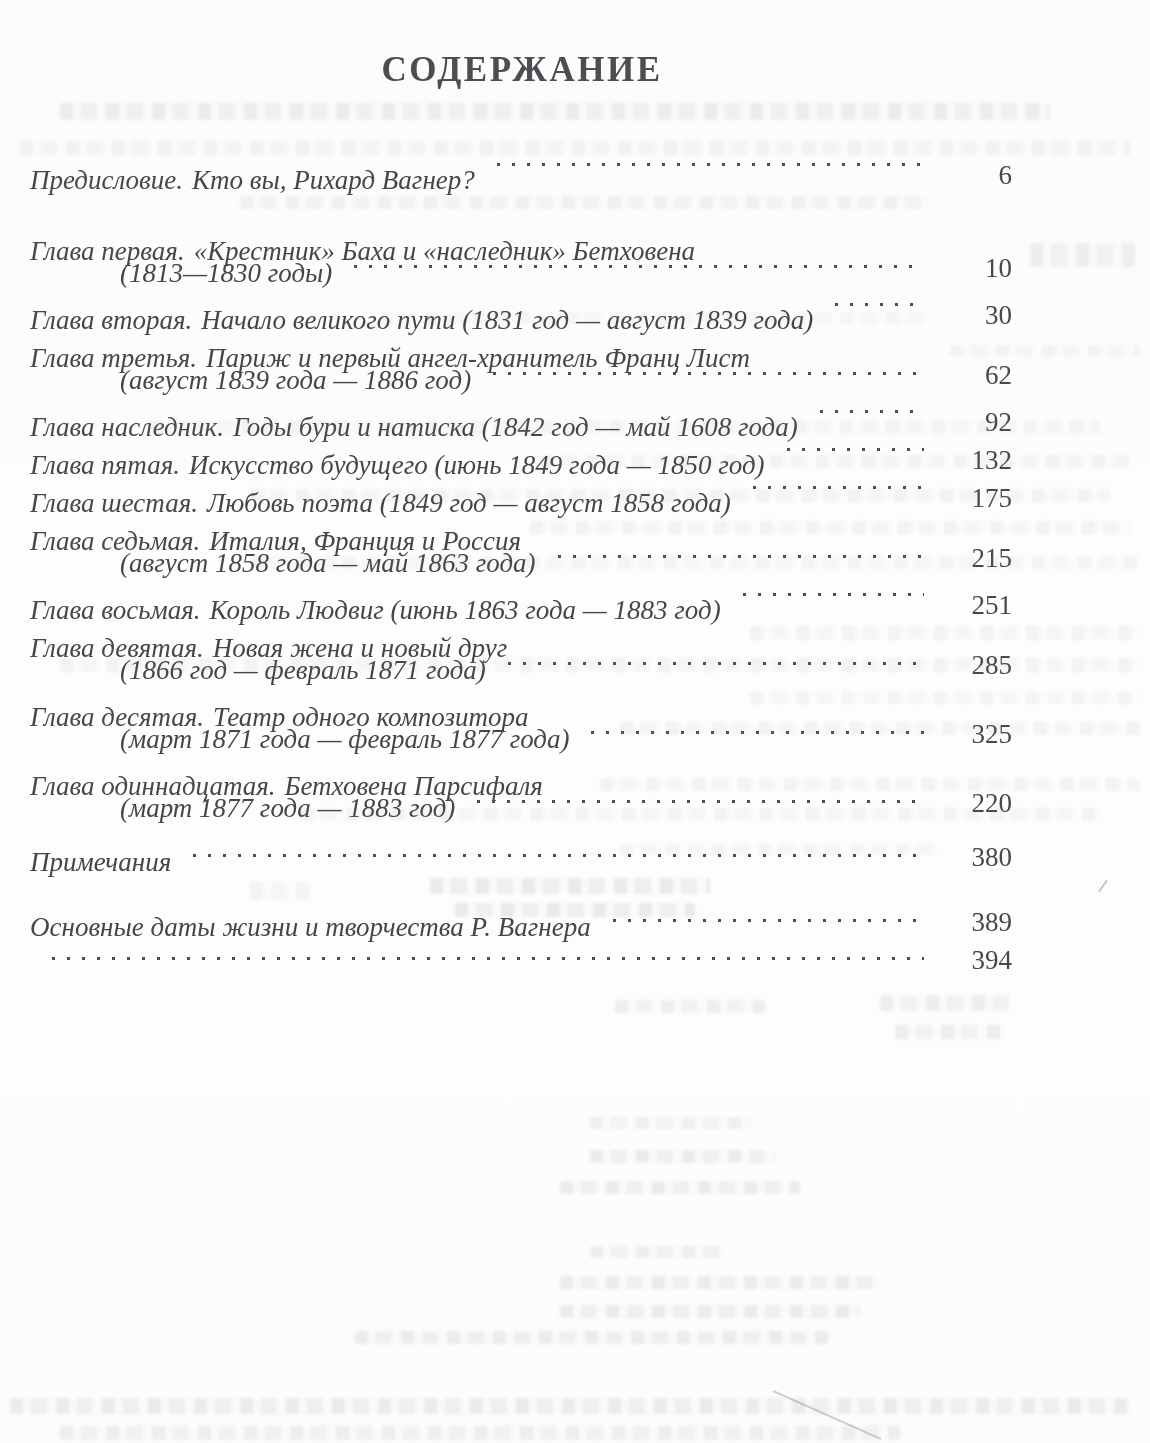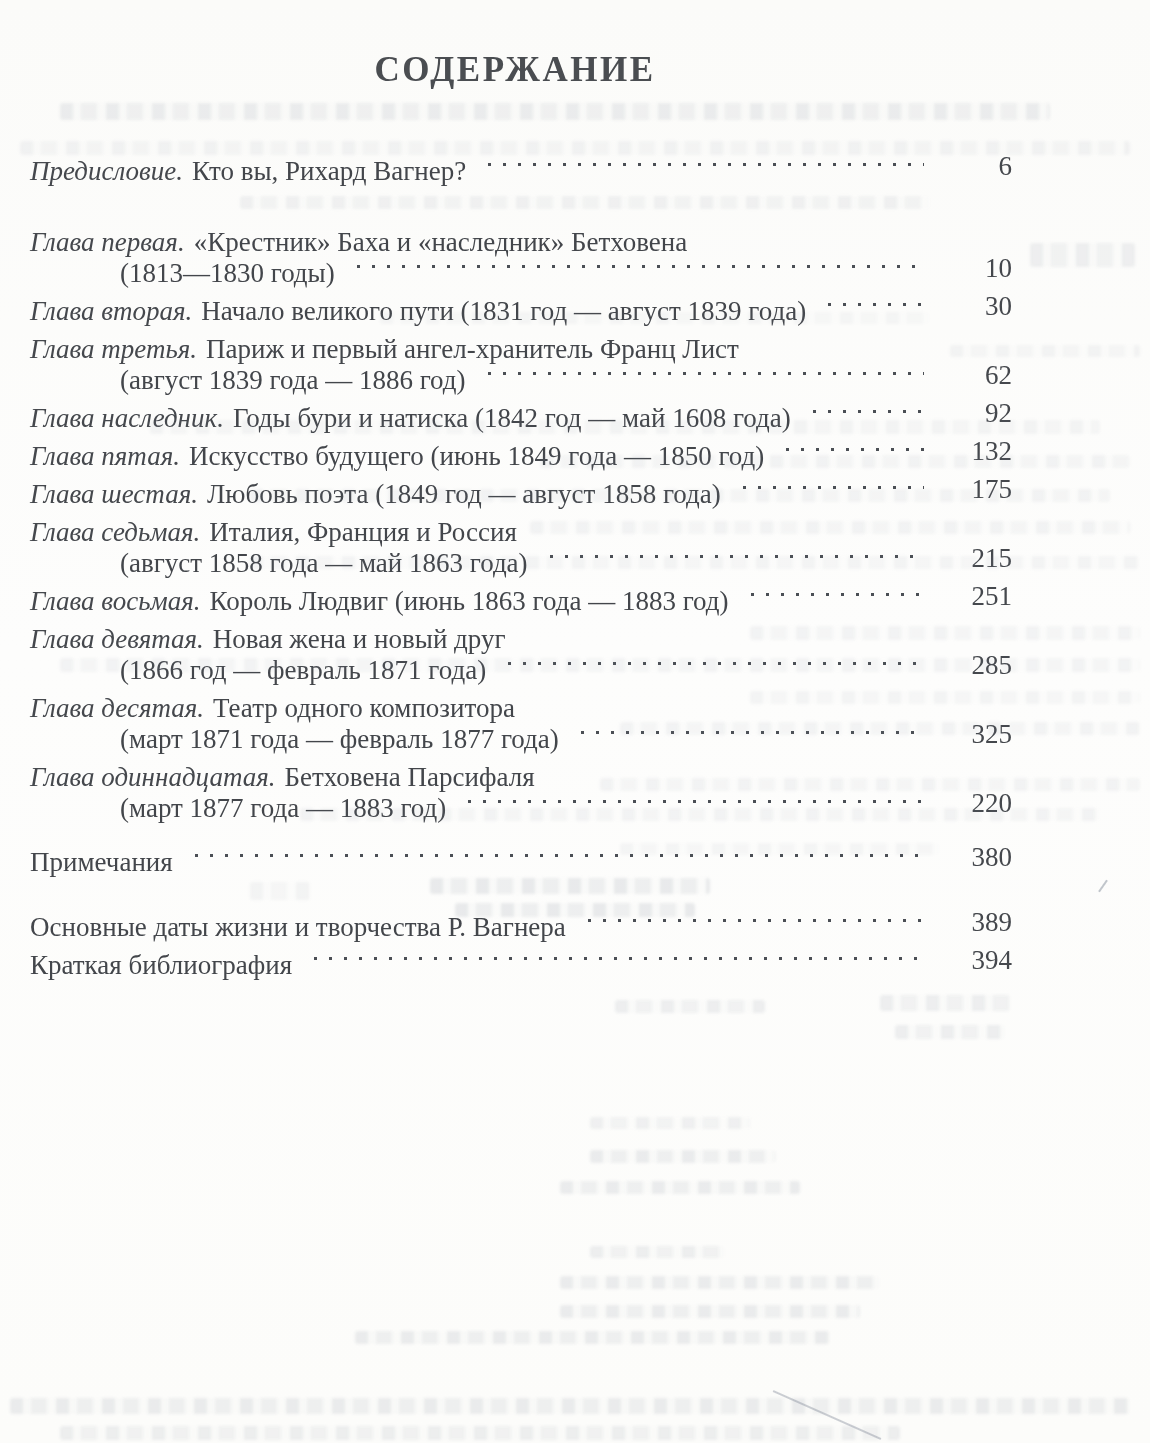--- a/index.html
+++ b/index.html
@@ -8,39 +8,39 @@
     background:#fdfdfc;
     font-family:"Liberation Serif","DejaVu Serif",serif;
     color:#44474c;
     overflow:hidden;
   }
   .page{
     position:relative;width:1150px;height:1443px;
     background:linear-gradient(180deg,#fbfbf9 0%,#fdfdfc 45%,#fcfcfa 100%);
   }
   .page-title{
-    position:absolute;top:50px;left:5px;width:1020px;
+    position:absolute;top:50px;left:12px;width:1020px;
     text-align:center;
     font-size:35px;font-weight:bold;letter-spacing:2.5px;
     color:#4a4d51;
   }
   .toc{
     position:absolute;left:30px;top:156px;width:982px;
   }
   .entry{margin-bottom:7px;}
   .entry.mb-lg{margin-bottom:40px;}
   .entry.mt-lg{margin-top:23px;}
   .entry.mt-md{margin-top:34px;}
   .row{
     display:flex;align-items:baseline;
     height:31px;line-height:31px;font-size:27px;
     white-space:nowrap;
   }
-  .label{font-style:italic;margin-right:9px;color:#45484d;}
-  .etitle{color:#43464b;}
+  .label{font-style:italic;margin-right:9px;color:#45484d;margin-top:9px;}
+  .etitle{color:#43464b;font-style:italic;}
   .indent{display:inline-block;flex:0 0 90px;}
   .leader{
     flex:1 1 auto;align-self:stretch;
     margin:0 26px 0 12px;
     background-image:radial-gradient(circle,#4b4f55 1.7px,rgba(0,0,0,0) 1.9px);
     background-size:15px 31px;
     background-position:left 4px bottom 7px;
     background-repeat:repeat-x;
   }
   .pagenum{
@@ -204,21 +204,20 @@
       </div>
       <div class="entry mt-md">
         <div class="row">
           <span class="etitle">Основные даты жизни и творчества Р. Вагнера</span>
           <span class="leader"></span>
           <span class="pagenum">389</span>
         </div>
       </div>
       <div class="entry">
         <div class="row">
-          <span class="etitle">Краткая библиография</span>
           <span class="leader"></span>
           <span class="pagenum">394</span>
         </div>
       </div>
     </div>
   <div id="smudges">
       <div class="smudge" style="left: 60px; top: 103px; width: 990px; height: 17px; opacity: 0.85;"></div>
       <div class="smudge" style="left: 20px; top: 141px; width: 1110px; height: 14px; opacity: 0.55;"></div>
       <div class="smudge" style="left: 240px; top: 196px; width: 690px; height: 13px; opacity: 0.65;"></div>
       <div class="smudge" style="left: 1030px; top: 243px; width: 105px; height: 24px; opacity: 0.75;"></div>

